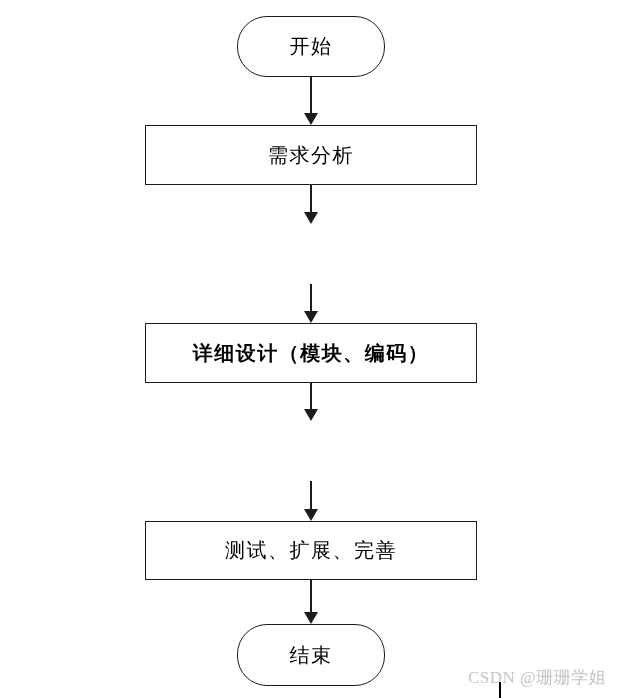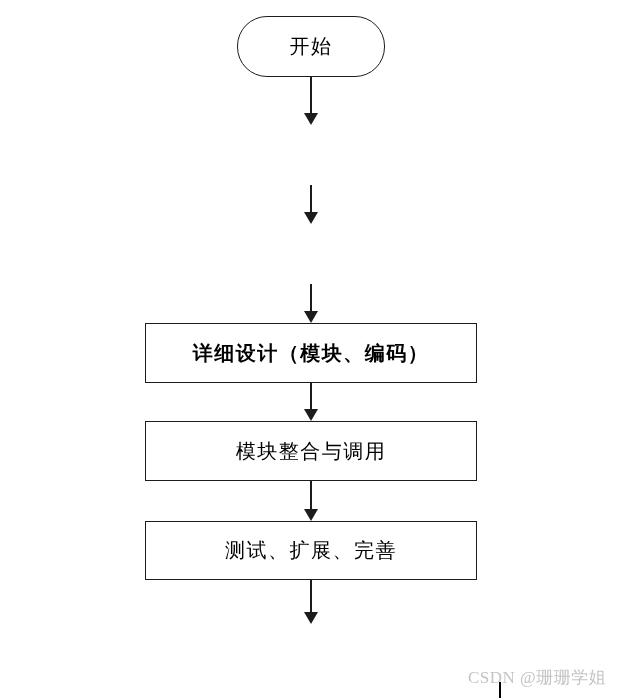--- a/index.html
+++ b/index.html
@@ -99,20 +99,23 @@
 
   <div class="node terminator" id="node-start">
     <span>开始</span>
   </div>
 
   <div class="arrow" id="arrow-1">
     <div class="stem"></div>
     <div class="head"></div>
   </div>
 
+  <div class="node process" id="node-req">
+    <span>需求分析</span>
+  </div>
 
   <div class="arrow" id="arrow-2">
     <div class="stem"></div>
     <div class="head"></div>
   </div>
 
 
   <div class="arrow" id="arrow-3">
     <div class="stem"></div>
     <div class="head"></div>
@@ -120,36 +123,36 @@
 
   <div class="node process" id="node-detail">
     <span>详细设计（模块、编码）</span>
   </div>
 
   <div class="arrow" id="arrow-4">
     <div class="stem"></div>
     <div class="head"></div>
   </div>
 
-  <div class="node process" id="node-module">
-    <span>模块整合与调用</span>
-  </div>
 
   <div class="arrow" id="arrow-5">
     <div class="stem"></div>
     <div class="head"></div>
   </div>
 
   <div class="node process" id="node-test">
     <span>测试、扩展、完善</span>
   </div>
 
   <div class="arrow" id="arrow-6">
     <div class="stem"></div>
     <div class="head"></div>
   </div>
 
+  <div class="node terminator" id="node-end">
+    <span>结束</span>
+  </div>
 
   <div class="watermark">CSDN @珊珊学姐</div>
 
   <div class="cursor-mark"></div>
 
 </div>
 
 </body></html>

